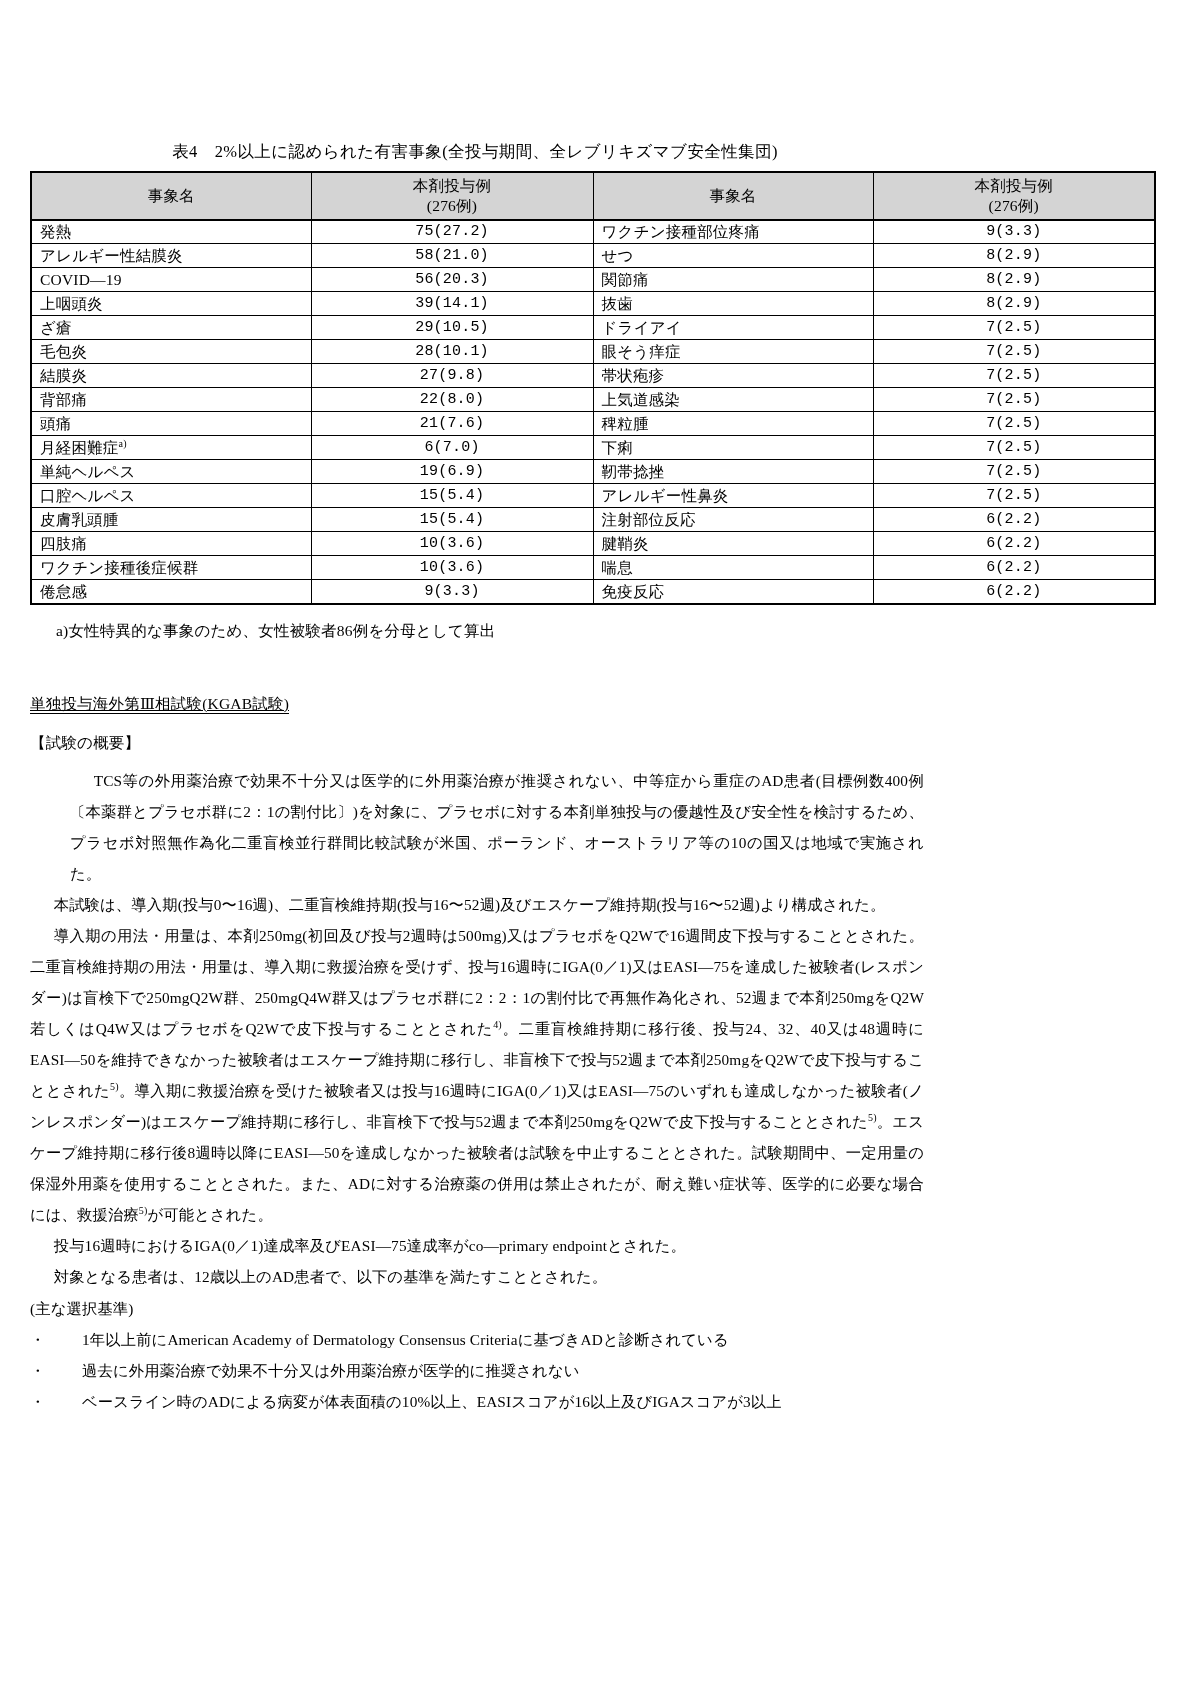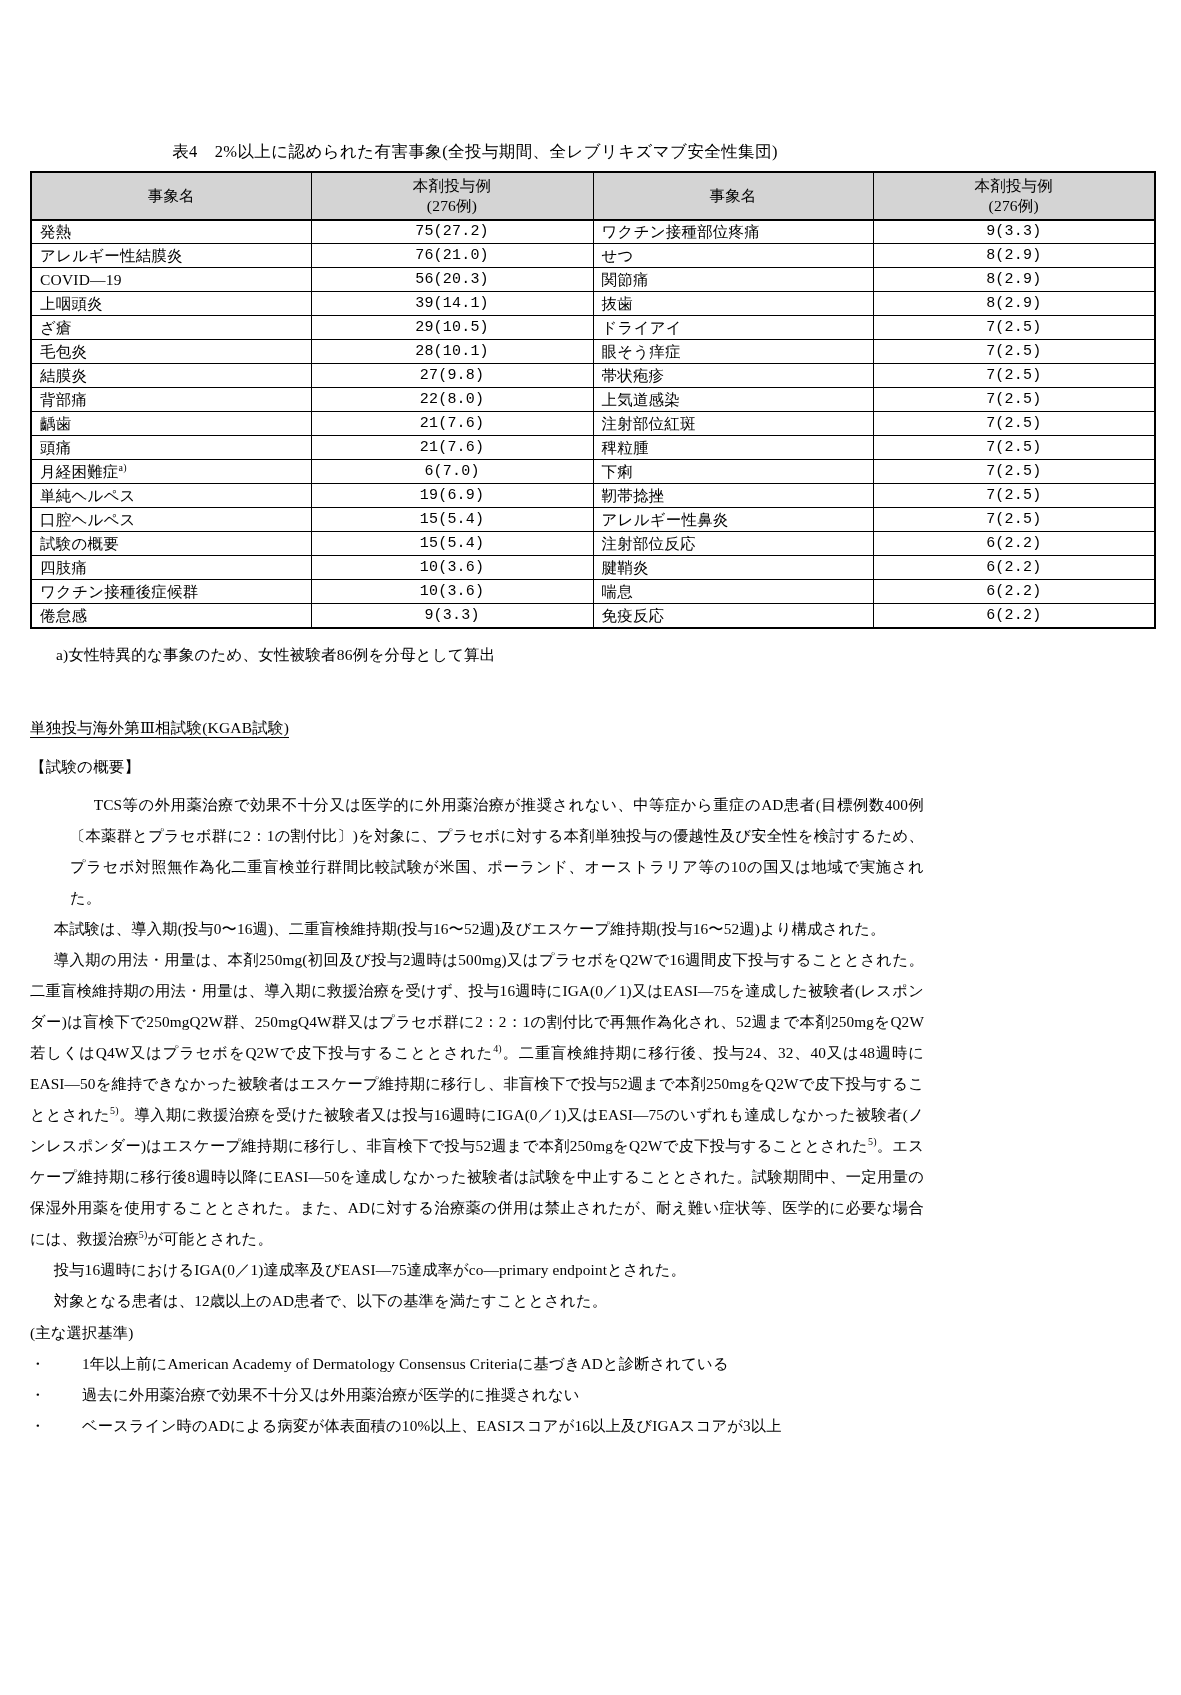--- a/index.html
+++ b/index.html
@@ -101,20 +101,21 @@
   
   .section-heading {
     font-size: 15.5px;
     margin: 0;
     padding: 52px 0 0 30px;
     letter-spacing: 0.2px;
   }
   .section-heading span.underline-txt {
     border-bottom: 1px solid #000;
     padding-bottom: 1px;
+    text-decoration: underline;
   }
   .subsection-heading {
     font-size: 15.5px;
     margin: 0;
     padding: 18px 0 0 30px;
     letter-spacing: 0.2px;
   }
   
   .body-wrap {
     padding: 0 26px 0 30px;
@@ -191,21 +192,21 @@
       </thead>
       <tbody id="ae-tbody">
           <tr>
             <td class="name">発熱</td>
             <td class="val">75(27.2)</td>
             <td class="name">ワクチン接種部位疼痛</td>
             <td class="val">9(3.3)</td>
           </tr>
           <tr>
             <td class="name">アレルギー性結膜炎</td>
-            <td class="val">76(21.0)</td>
+            <td class="val">58(21.0)</td>
             <td class="name">せつ</td>
             <td class="val">8(2.9)</td>
           </tr>
           <tr>
             <td class="name">COVID―19</td>
             <td class="val">56(20.3)</td>
             <td class="name">関節痛</td>
             <td class="val">8(2.9)</td>
           </tr>
           <tr>
@@ -232,26 +233,20 @@
             <td class="name">帯状疱疹</td>
             <td class="val">7(2.5)</td>
           </tr>
           <tr>
             <td class="name">背部痛</td>
             <td class="val">22(8.0)</td>
             <td class="name">上気道感染</td>
             <td class="val">7(2.5)</td>
           </tr>
           <tr>
-            <td class="name">齲歯</td>
-            <td class="val">21(7.6)</td>
-            <td class="name">注射部位紅斑</td>
-            <td class="val">7(2.5)</td>
-          </tr>
-          <tr>
             <td class="name">頭痛</td>
             <td class="val">21(7.6)</td>
             <td class="name">稗粒腫</td>
             <td class="val">7(2.5)</td>
           </tr>
           <tr>
             <td class="name">月経困難症<span class="sup-a">a)</span></td>
             <td class="val">6(7.0)</td>
             <td class="name">下痢</td>
             <td class="val">7(2.5)</td>
@@ -262,21 +257,21 @@
             <td class="name">靭帯捻挫</td>
             <td class="val">7(2.5)</td>
           </tr>
           <tr>
             <td class="name">口腔ヘルペス</td>
             <td class="val">15(5.4)</td>
             <td class="name">アレルギー性鼻炎</td>
             <td class="val">7(2.5)</td>
           </tr>
           <tr>
-            <td class="name">試験の概要</td>
+            <td class="name">皮膚乳頭腫</td>
             <td class="val">15(5.4)</td>
             <td class="name">注射部位反応</td>
             <td class="val">6(2.2)</td>
           </tr>
           <tr>
             <td class="name">四肢痛</td>
             <td class="val">10(3.6)</td>
             <td class="name">腱鞘炎</td>
             <td class="val">6(2.2)</td>
           </tr>

